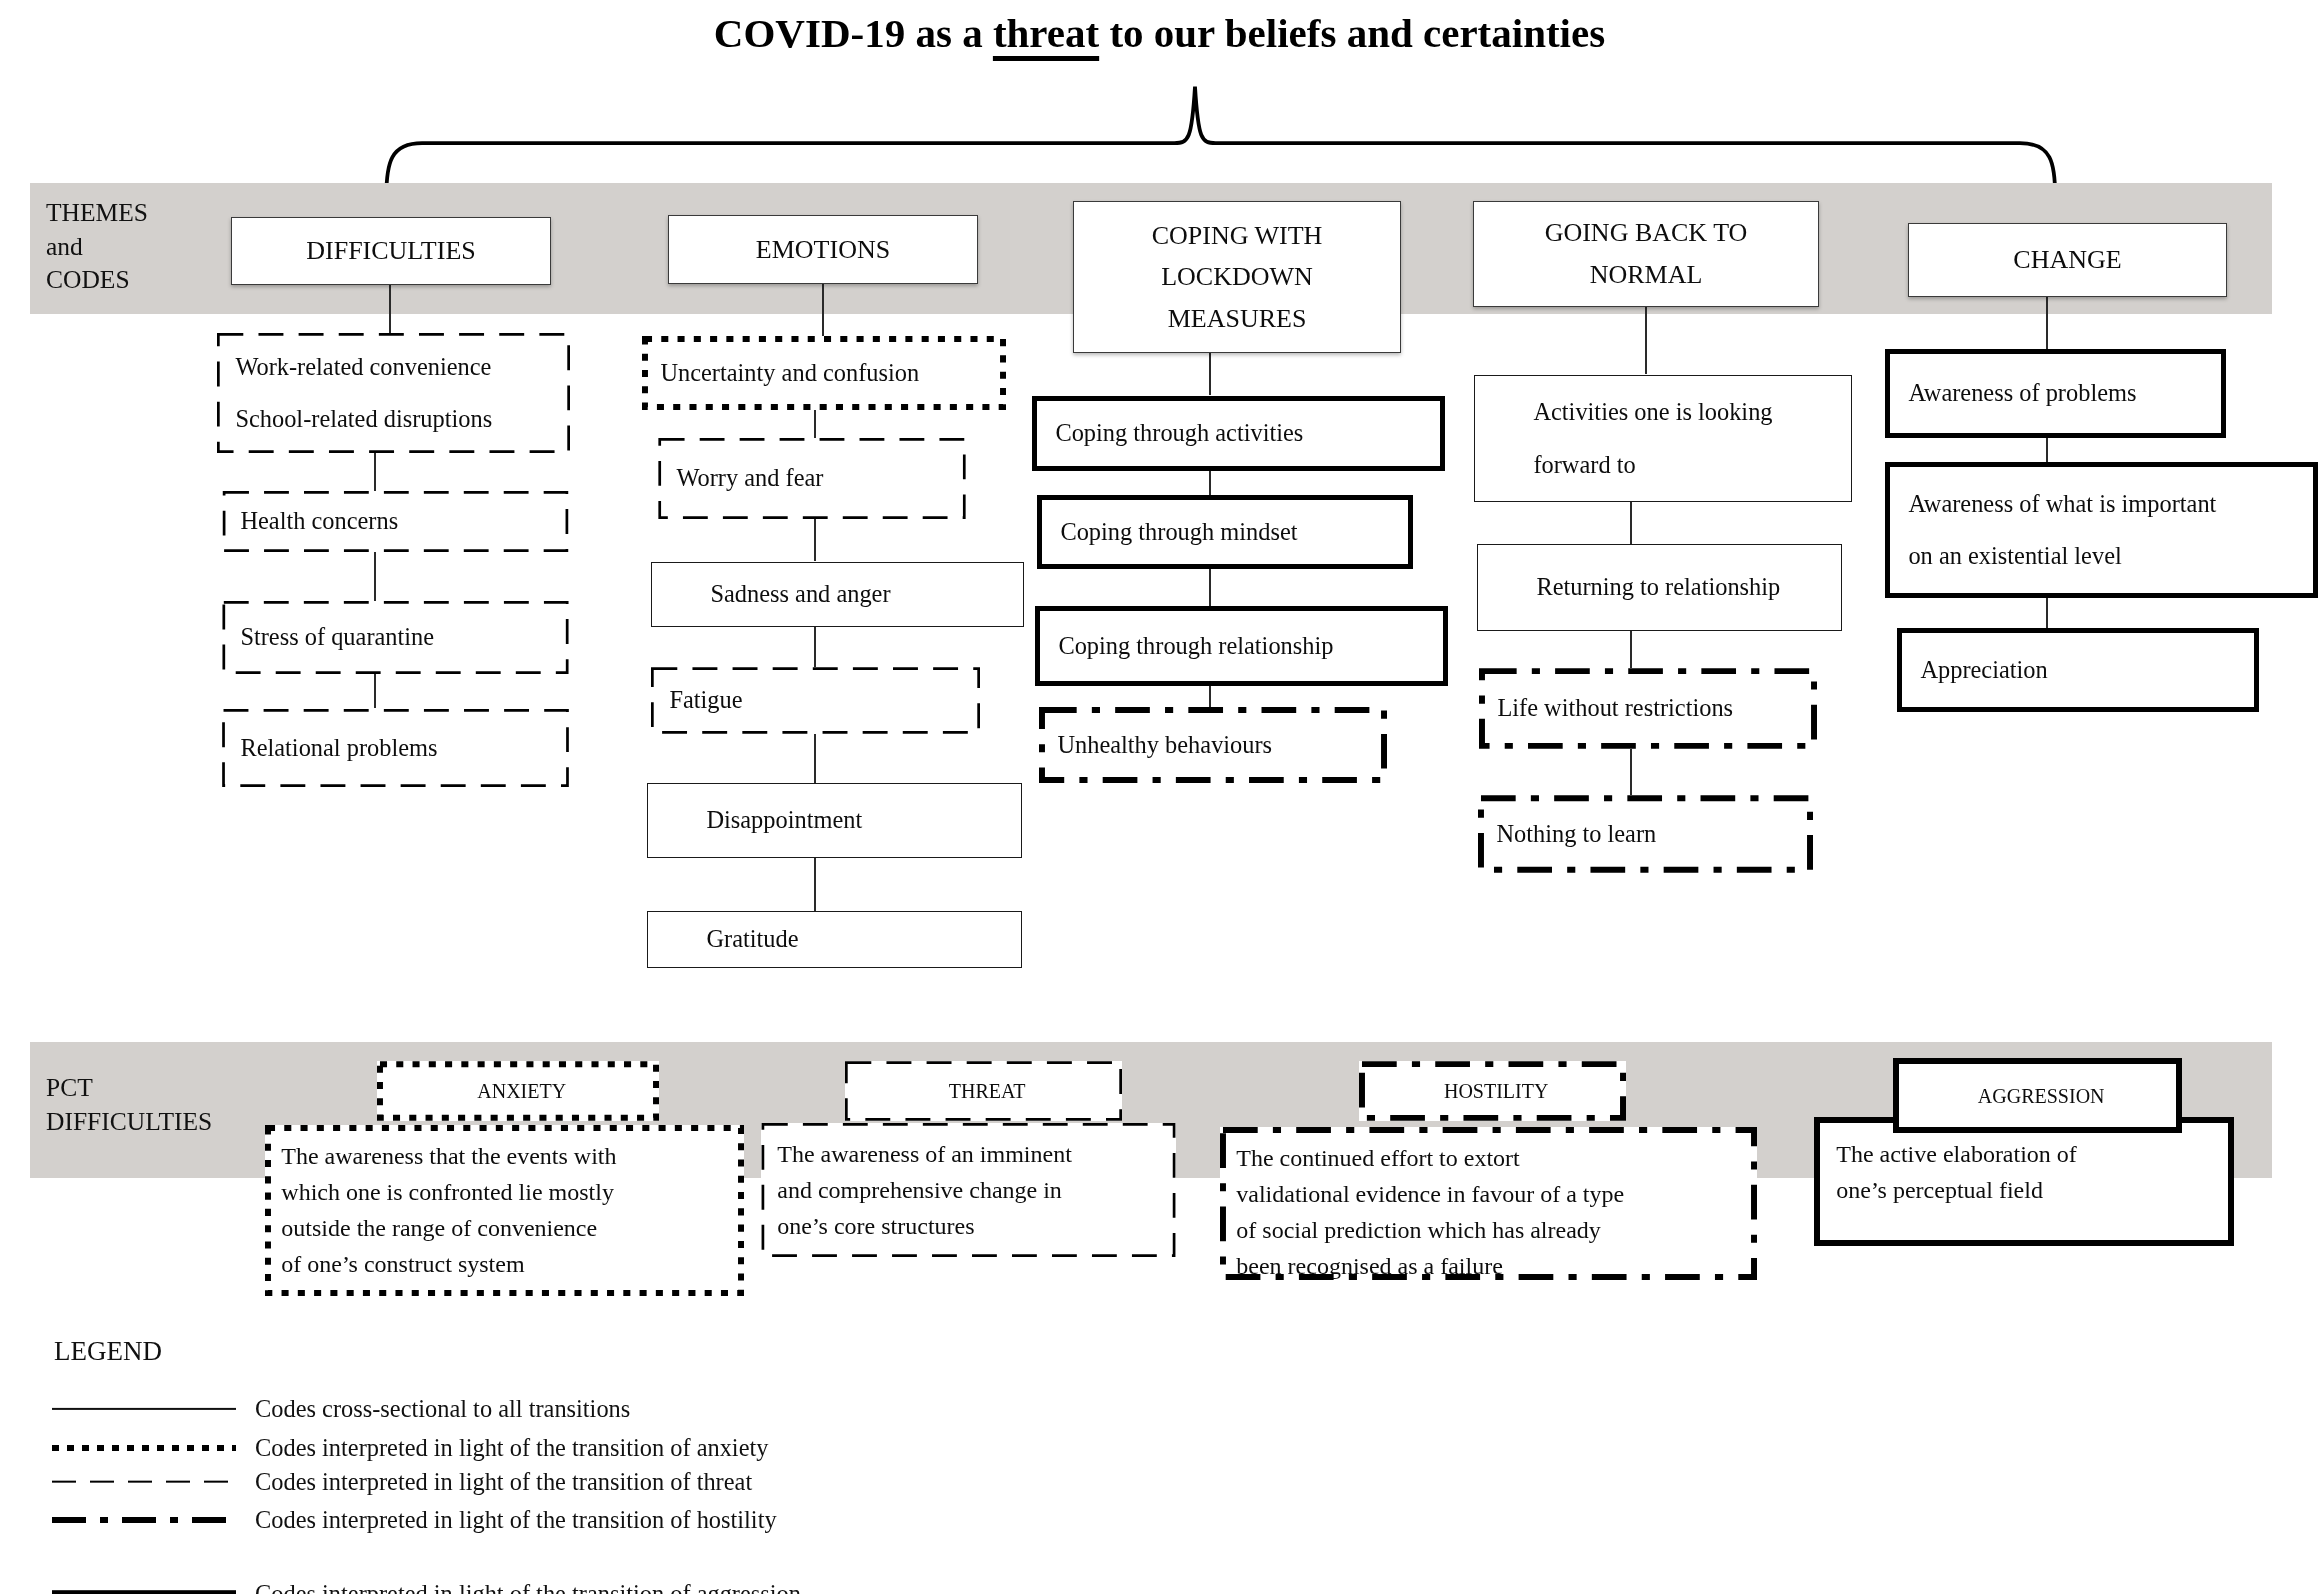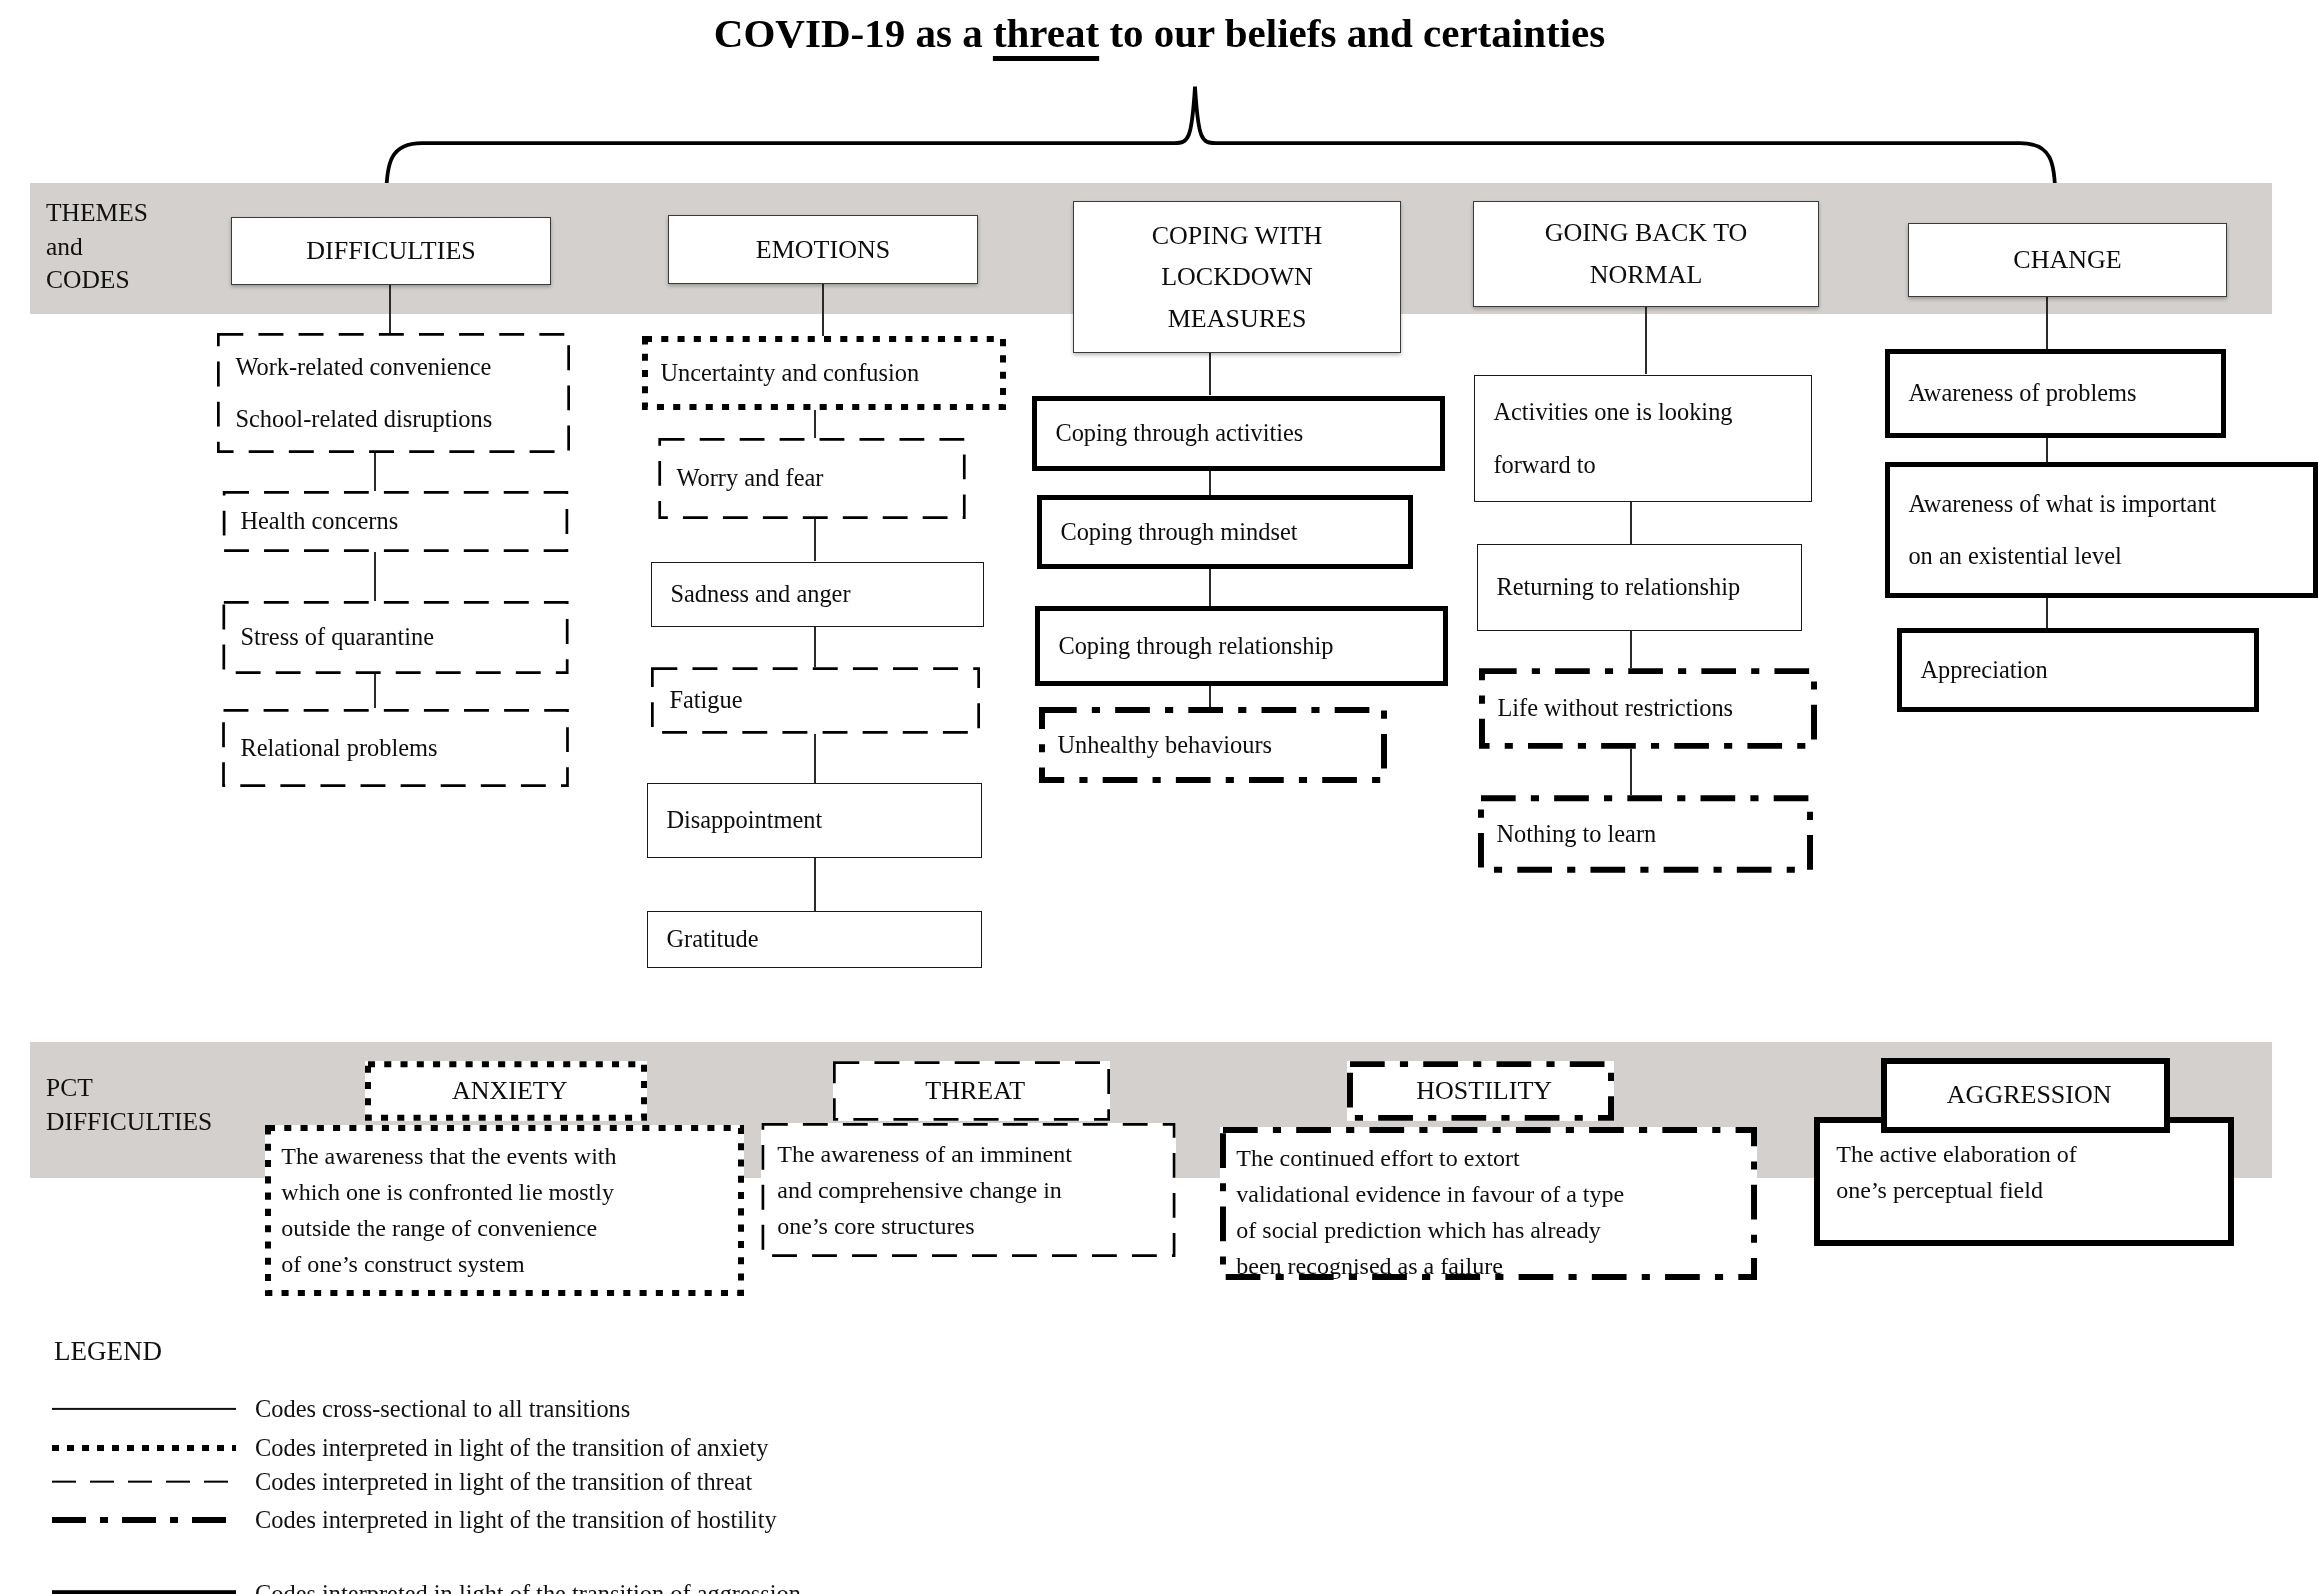--- a/index.html
+++ b/index.html
@@ -9,24 +9,24 @@
   .lbl{position:absolute;white-space:pre-line;font-size:25.5px;line-height:1.32;color:#111;}
   .title{position:absolute;left:0;top:8.7px;width:2319px;text-align:center;
          font-size:41px;font-weight:bold;color:#000;}
   .title .u{text-decoration:underline;text-decoration-thickness:4.9px;text-underline-offset:8.7px;}
   .box{position:absolute;background:#fff;display:flex;align-items:center;font-size:24.4px;}
   .box .txt{padding-left:18.4px;padding-right:11px;white-space:pre-line;line-height:1.4;}
   .gap2 .txt{line-height:2.15;}
   .theme{justify-content:center;text-align:center;font-size:26px;
          border:1.6px solid #3a3a3a;box-shadow:0 1.6px 3.8px rgba(0,0,0,.28);}
   .theme .txt{padding:0 5.4px;line-height:1.6;}
-  .b-solid-thin{border:1.6px solid #1a1a1a;}
+  .b-solid-thin{border:1.6px solid #1a1a1a;padding-left:40px;}
   .b-solid-thick{border:5.4px solid #000;}
   .b-solid-xthick{border:6.5px solid #000;}
-  .hdr{justify-content:center;text-align:center;font-size:26px;z-index:3;}
+  .hdr{justify-content:center;text-align:center;font-size:20px;z-index:3;margin-left:12px;}
   .desc{align-items:flex-start;z-index:2;}
   .desc .txt{padding:13px 16.3px 0 16.3px;font-size:24px;line-height:1.5;}
   .vline{position:absolute;width:1.6px;background:#2a2a2a;}
   .legend-row{position:absolute;height:33px;}
   .legend-row .swatch{position:absolute;left:0;top:50%;transform:translateY(-50%);width:184px;}
   .legend-row .ltxt{position:absolute;left:203px;top:50%;transform:translateY(-50%);
                     font-size:24.4px;white-space:nowrap;color:#111;}
   .sw-solid-thin{height:2.2px;background:#111;}
   .sw-dotted{height:6px;background:repeating-linear-gradient(90deg,#000 0 7px,transparent 7px 15px);}
   .sw-dashed{height:2.7px;background:repeating-linear-gradient(90deg,#000 0 24px,transparent 24px 38px);}

